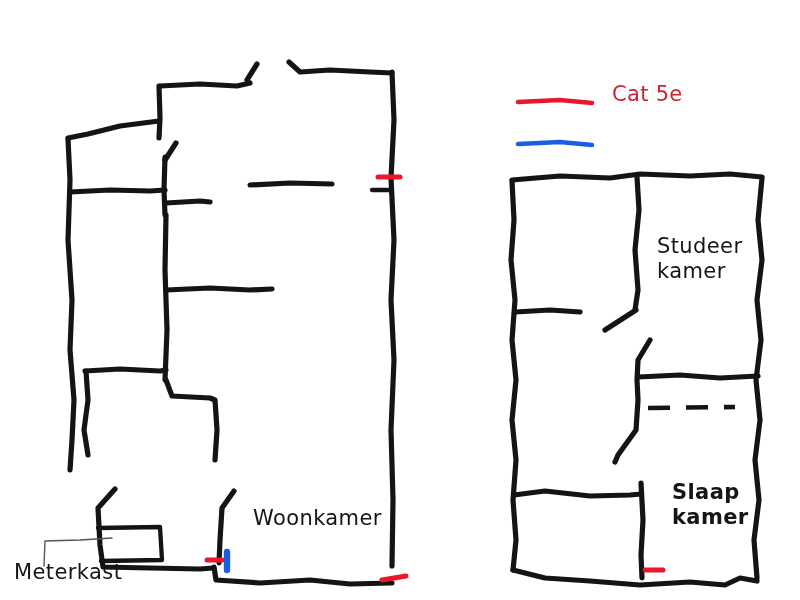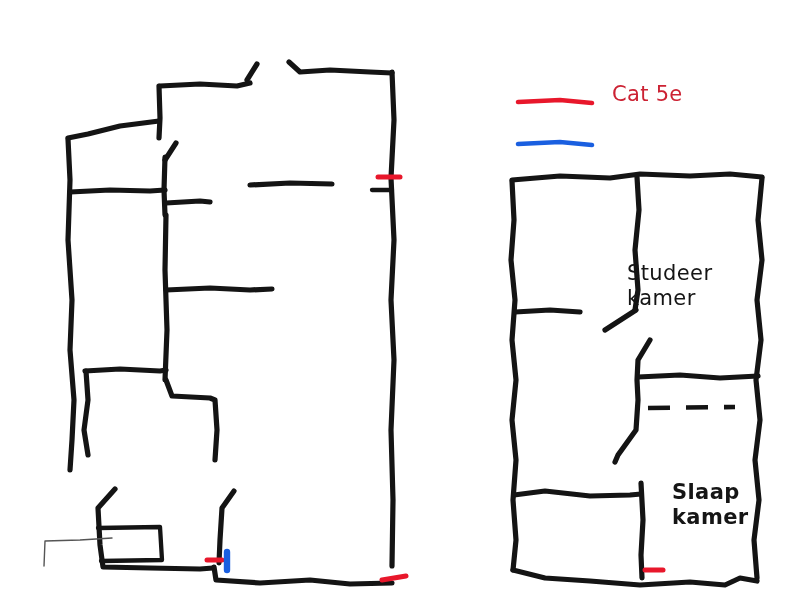--- a/index.html
+++ b/index.html
@@ -183,21 +183,23 @@
 
     <g>
       <path class="legend-line" stroke="#e8172b" d="M 518 102 L 560 100 L 592 103"></path>
       <path class="legend-line" stroke="#1a5fe0" d="M 518 144 L 560 142 L 592 145"></path>
     </g>
   </svg>
 
   <div class="legend-label" id="legend-cat5e-label" style="left:612px; top:82px;">Cat 5e</div>
 
 
-
-
-  <div class="room-label" style="left:627px; top:234px;margin-top:27px;">Studeer
+  <div class="room-label" style="left:253px; top:506px;">Woonkamer</div>
+
+  <div class="room-label" style="left:14px; top:560px;">Meterkast</div>
+
+  <div class="room-label" style="left:657px; top:234px;">Studeer
 kamer</div>
 
   <div class="room-label" style="left:672px; top:480px;font-weight:bold;">Slaap
 kamer</div>
 
 </div>
 
 </body></html>

